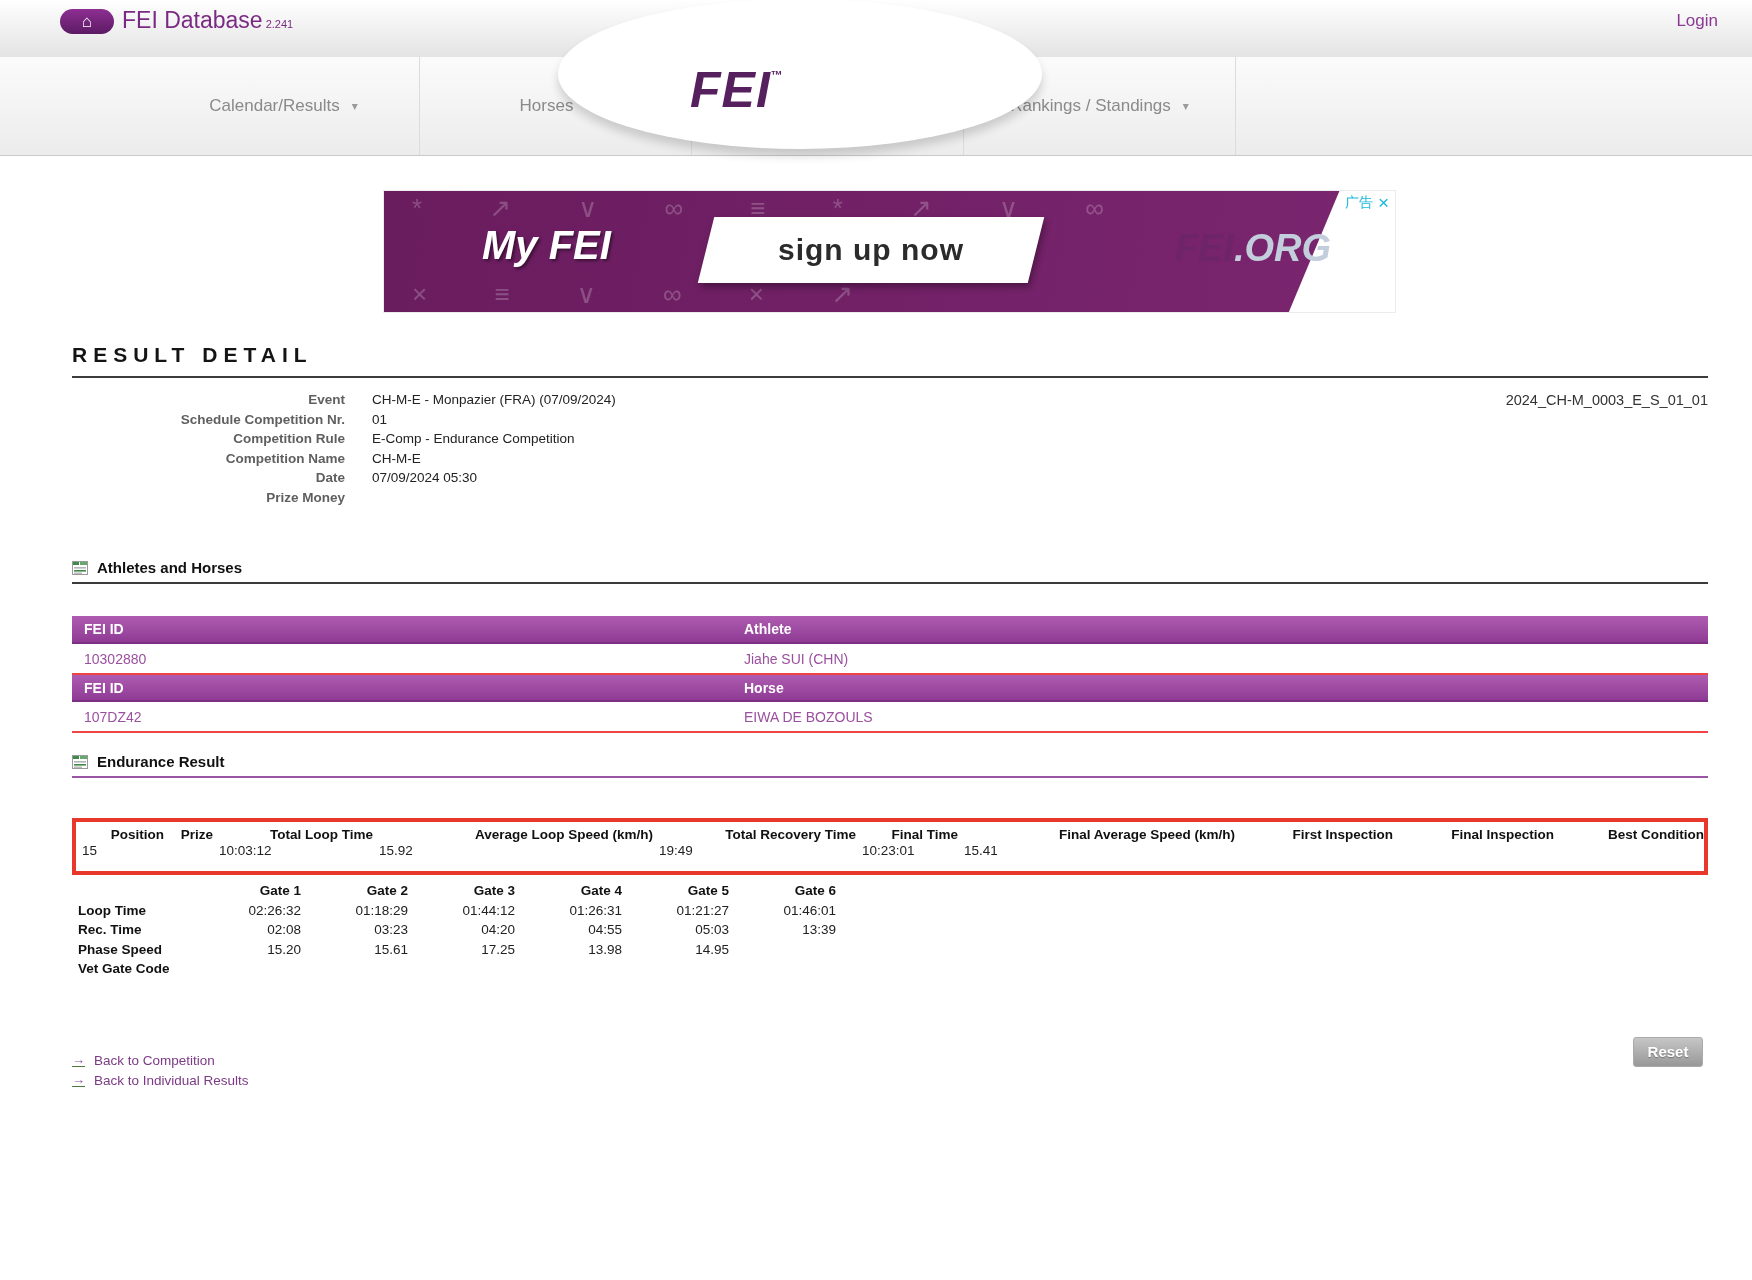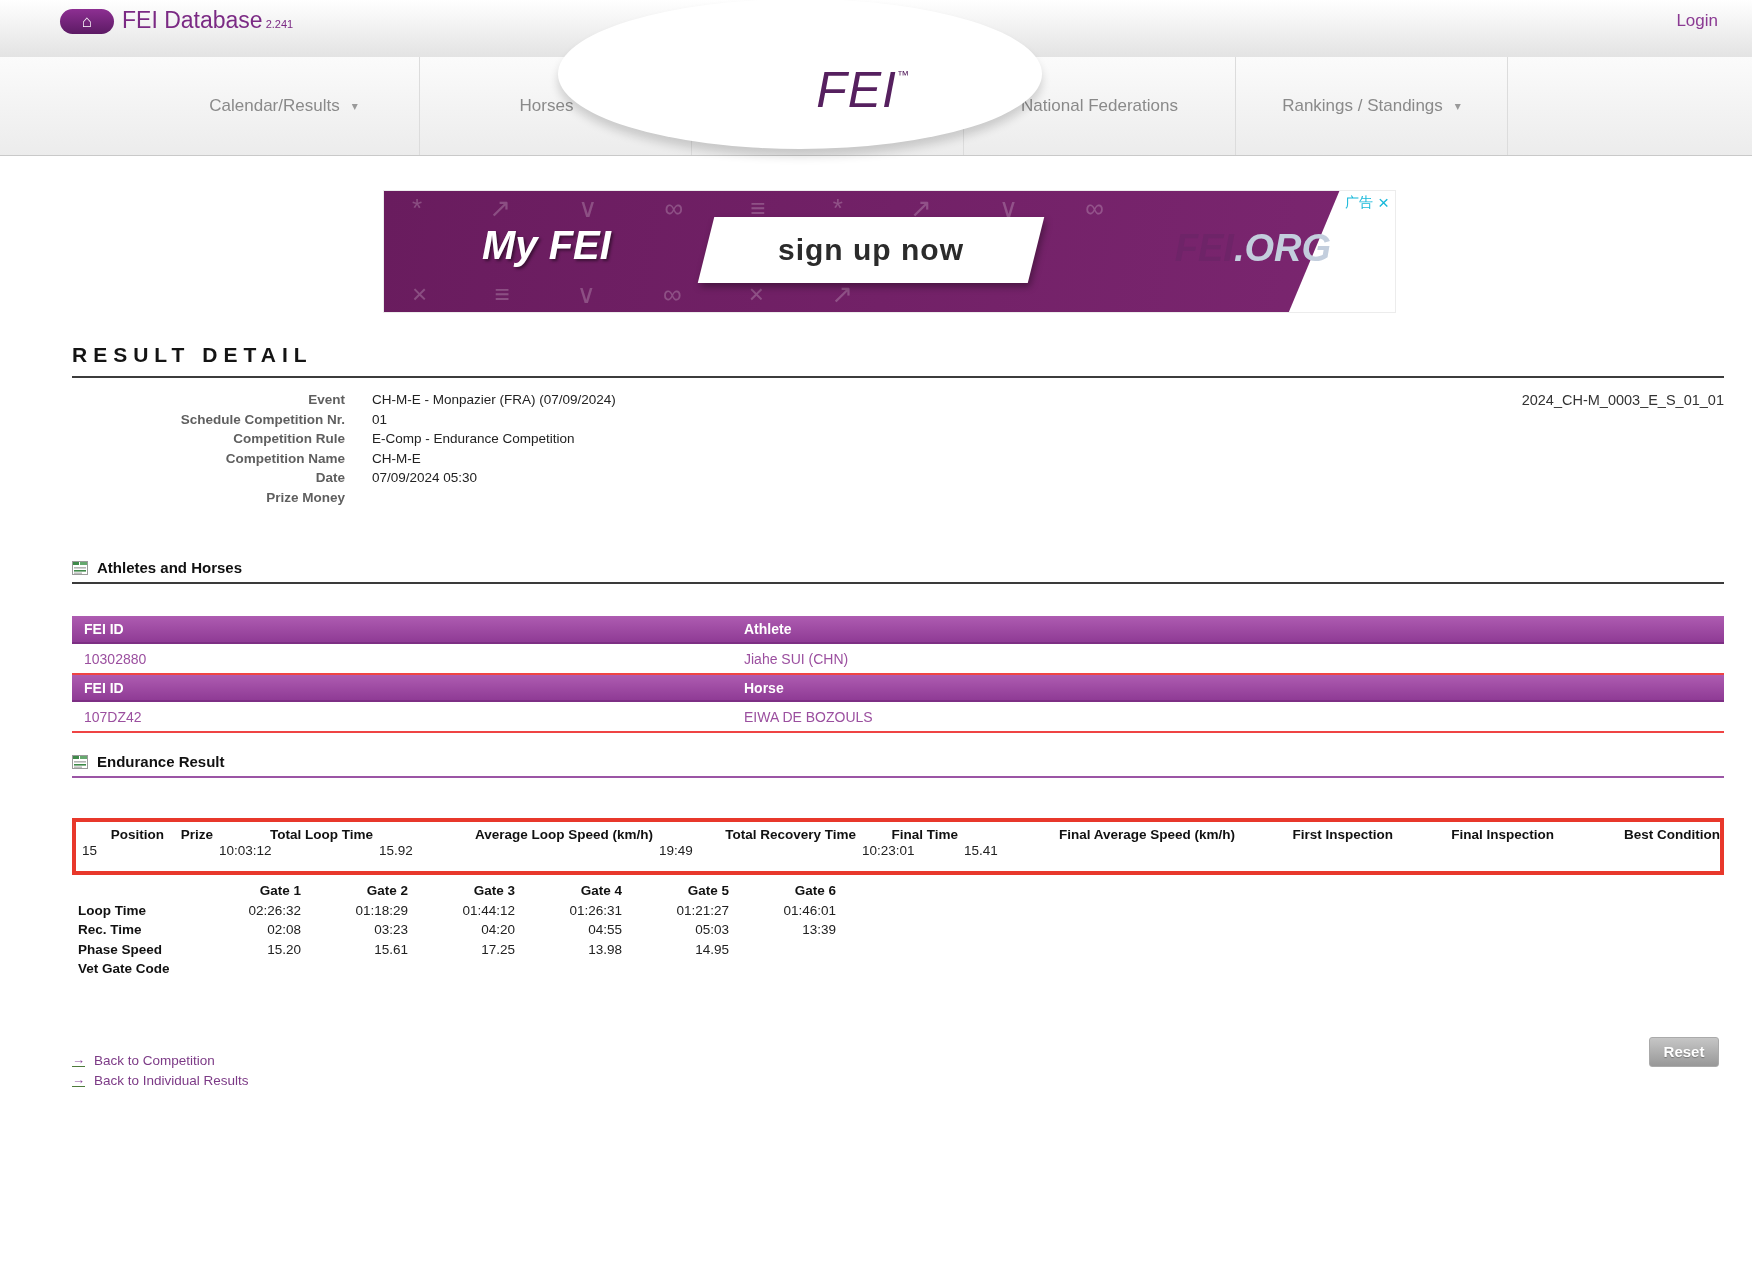--- a/index.html
+++ b/index.html
@@ -5,22 +5,22 @@
   * { margin:0; padding:0; box-sizing:border-box; }
   html,body { width:1752px; height:1280px; background:#fff; font-family:"Liberation Sans", sans-serif; overflow:hidden; }
 
   
   .header-wrap { position:relative; width:100%; }
   .topbar { height:57px; background:linear-gradient(#ffffff,#e3e3e3); position:relative; z-index:1; }
   .navbar { height:99px; background:linear-gradient(#fbfbfb,#ececec); border-bottom:1px solid #c9c9c9; display:flex; padding-left:148px; position:relative; z-index:1; }
   .nav-item { width:272px; display:flex; align-items:center; justify-content:center; gap:12px; color:#8a8a8a; font-size:17px; border-right:1px solid #dcdcdc; cursor:pointer; }
   .nav-chevron { font-size:12px; color:#9a9a9a; }
   .logo-ellipse { position:absolute; left:558px; top:-58px; width:484px; height:150px; border-radius:50%; background:#fff; box-shadow:0 7px 10px rgba(0,0,0,0.16); z-index:2; }
-  .fei-logo { position:absolute; left:690px; top:4px; width:220px; text-align:right; z-index:3;
-              font-style:italic; font-weight:normal; font-size:50px; letter-spacing:1px; color:#56205f; }
+  .fei-logo { position:absolute; left:690px; top:4px; width:220px; text-align:left; z-index:3;
+              font-style:italic; font-weight:bold; font-size:50px; letter-spacing:1px; color:#56205f; }
   .fei-logo sup { font-size:12px; font-style:normal; vertical-align:28px; color:#56205f; }
   .home-pill { position:absolute; left:60px; top:9px; width:54px; height:25px; background:linear-gradient(#8d2f92,#5c1a64);
                border-radius:13px; display:flex; align-items:center; justify-content:center; color:#fff; font-size:17px; z-index:4; cursor:pointer; }
   .brand { position:absolute; left:122px; top:7px; font-size:23px; color:#7b2a84; z-index:4; white-space:nowrap; }
   .brand .version { font-size:11px; margin-left:3px; }
   .login-link { position:absolute; right:34px; top:11px; color:#8b3a93; font-size:17px; z-index:4; cursor:pointer; }
 
   
   .ad { position:relative; margin:34px 0 0 383px; width:1013px; height:123px; background:#fff; border:1px solid #ececec; overflow:hidden; }
   .ad-purple { position:absolute; left:0; top:0; width:100%; height:100%; background:linear-gradient(100deg,#691c5e,#7b2670); clip-path:polygon(0 0,94.5% 0,89.5% 100%,0 100%); }
@@ -30,21 +30,21 @@
   .ad-headline { position:absolute; left:98px; top:32px; font-style:italic; font-weight:bold; font-size:40px; color:#fff; text-shadow:2px 2px 3px rgba(0,0,0,0.45); }
   .ad-cta { position:absolute; left:322px; top:26px; width:330px; height:66px; background:#fff; transform:skewX(-14deg);
             box-shadow:3px 4px 7px rgba(0,0,0,0.35); display:flex; align-items:center; justify-content:center; cursor:pointer; }
   .ad-cta span { transform:skewX(14deg); color:#2b2b2b; font-size:30px; font-weight:bold; letter-spacing:1px; }
   .ad-brand { position:absolute; right:64px; top:36px; font-size:38px; font-weight:bold; font-style:italic; color:#6e2468; white-space:nowrap; }
   .ad-brand .suffix { color:#c3cedd; font-style:italic; }
   .ad-tag { position:absolute; right:6px; top:3px; color:#19b9da; font-size:14px; display:flex; align-items:center; gap:5px; z-index:5; }
   .ad-close { font-size:19px; line-height:14px; cursor:pointer; color:#19b9da; }
 
   
-  .content { position:relative; margin:30px 28px 0 72px; }
+  .content { position:relative; margin:30px 44px 0 72px; }
   .page-title { font-size:21px; font-weight:bold; letter-spacing:6px; color:#141414; padding-bottom:9px; border-bottom:2px solid #3c3c3c; }
 
   .details { position:relative; margin-top:12px; font-size:13.5px; line-height:19.5px; }
   .detail-row { display:flex; }
   .detail-label { width:273px; text-align:right; font-weight:bold; color:#5f5f5f; }
   .detail-value { margin-left:27px; color:#222; }
   .reference { position:absolute; right:0; top:1px; font-size:14.5px; color:#333; }
 
   .section-head { margin-top:52px; display:flex; align-items:center; gap:9px; font-size:15px; font-weight:bold; color:#111;
                   padding-bottom:6px; border-bottom:2px solid #3a3a3a; }
@@ -82,23 +82,20 @@
       <span>Calendar/Results</span>
       <span class="nav-chevron">▾</span>
     </div>
     <div class="nav-item">
       <span>Horses</span>
       <span class="nav-chevron">▾</span>
     </div>
     <div class="nav-item">
       <span>Persons</span>
       <span class="nav-chevron">▾</span>
-    </div>
-    <div class="nav-item">
-      <span>National Federations</span>
     </div>
     <div class="nav-item">
       <span>Rankings / Standings</span>
       <span class="nav-chevron">▾</span>
     </div>
     <div class="logo-ellipse"></div>
     <div class="fei-logo"><span>FEI</span><sup>™</sup></div>
   </div>
   <div class="home-pill">
       <span>⌂</span>

